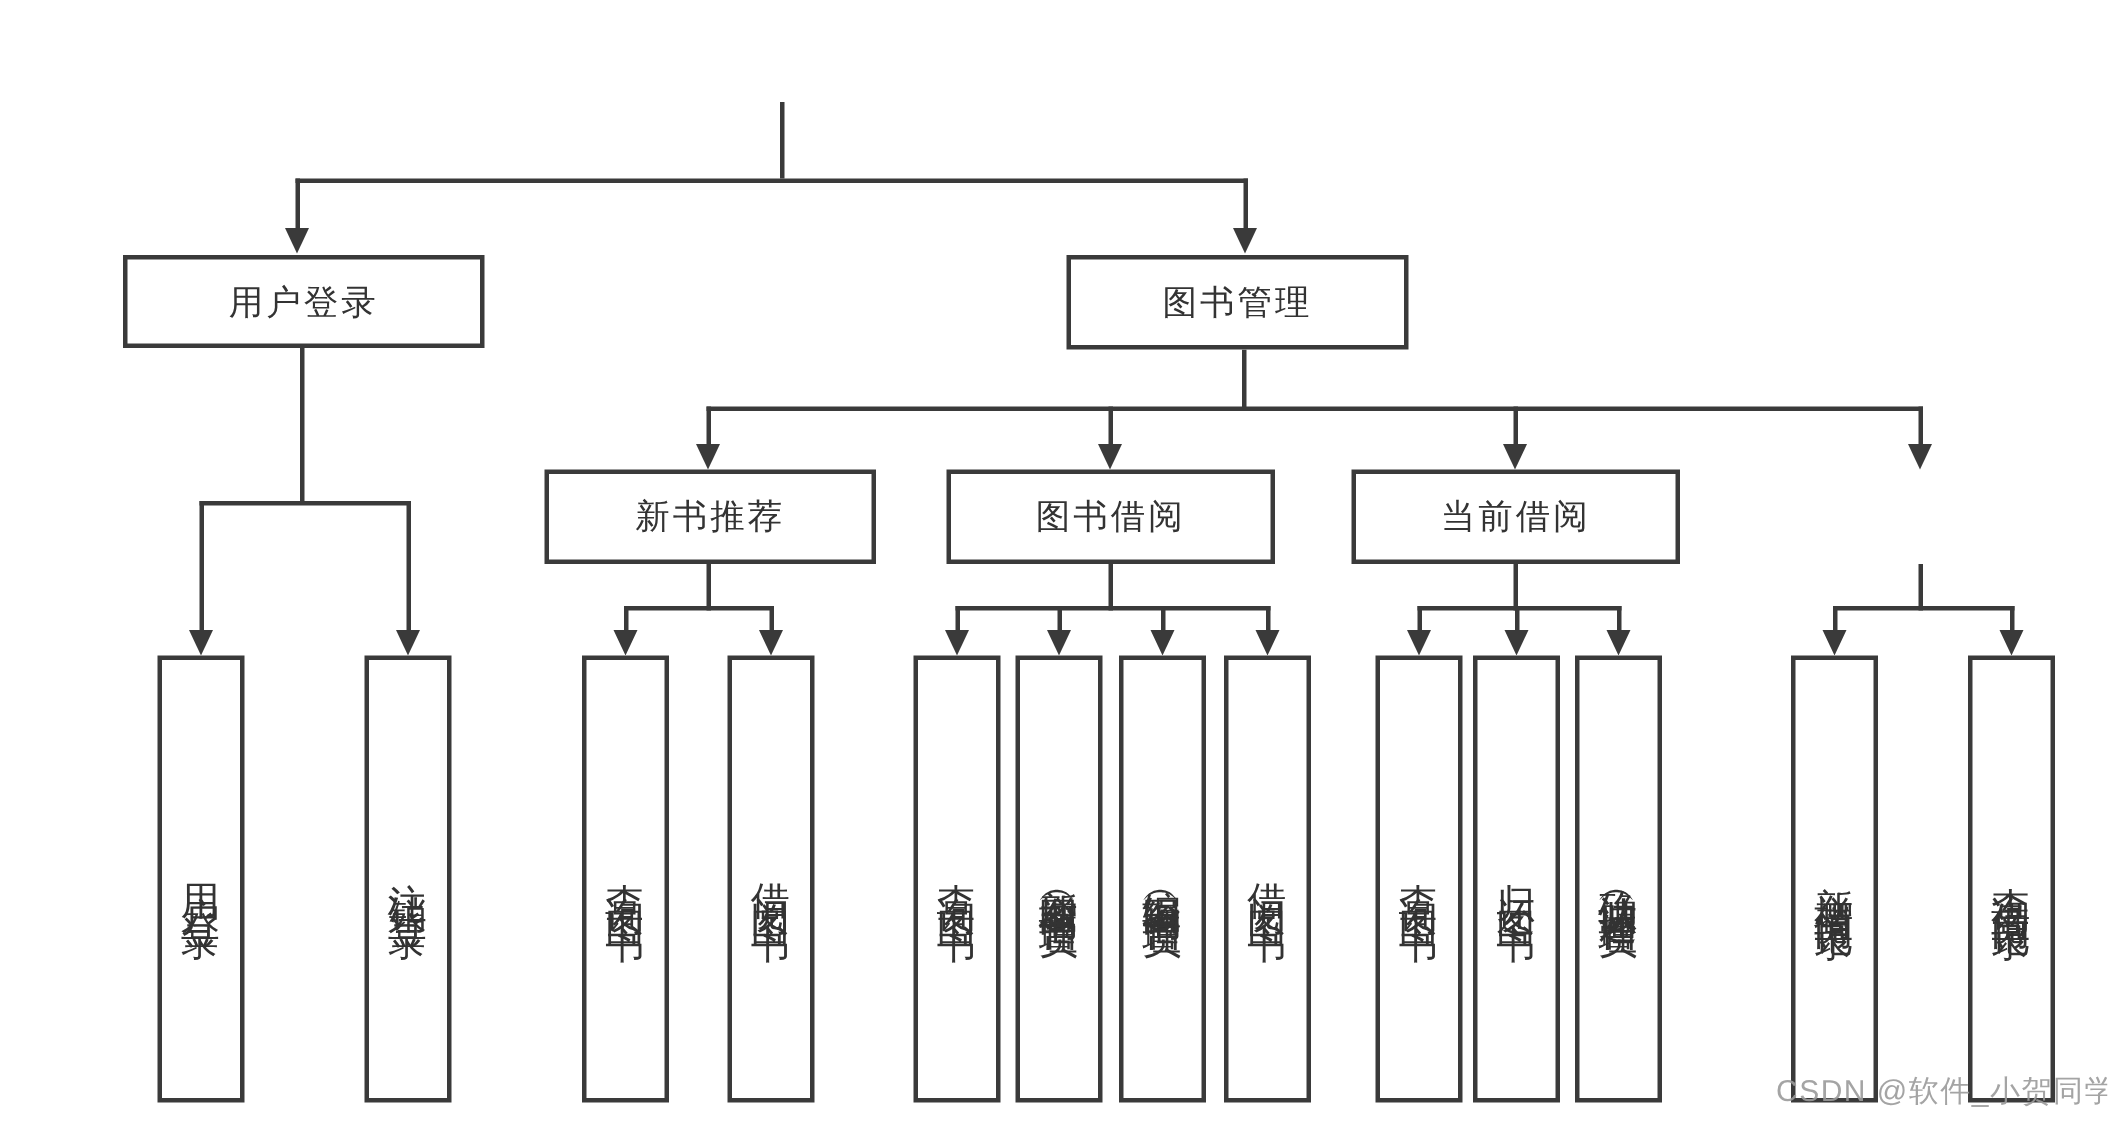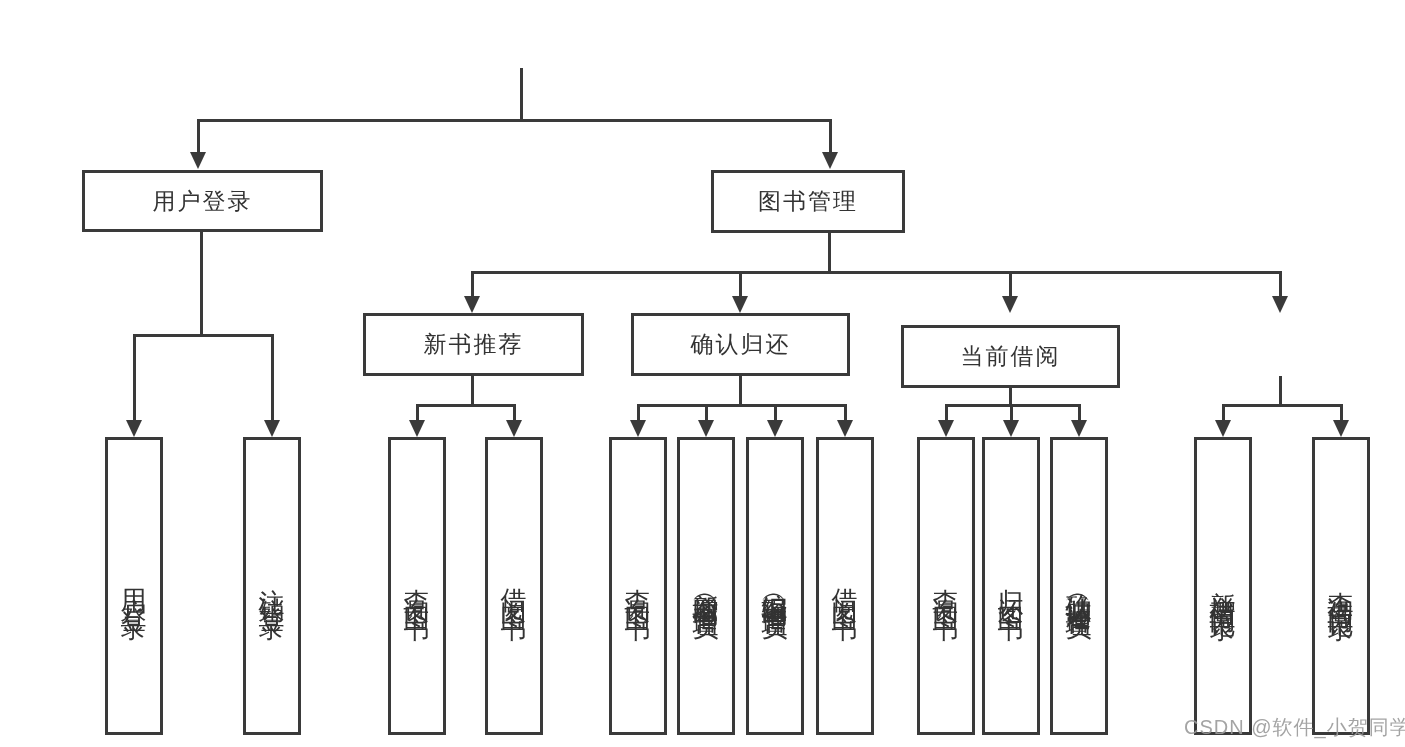--- a/index.html
+++ b/index.html
@@ -87,33 +87,33 @@
 </head>
 <body>
 
 <div class="canvas">
 
 
   <div class="node" style="left:82px; top:170px; width:241px; height:62px;">
     <span class="lbl">用户登录</span>
   </div>
 
-  <div class="node" style="left:711px; top:170px; width:194px; height:63px;justify-content:center;">
+  <div class="node" style="left:711px; top:170px; width:228px; height:63px;justify-content:center;">
     <span class="lbl">图书管理</span>
   </div>
 
   <div class="node" style="left:363px; top:313px; width:221px; height:63px;">
     <span class="lbl">新书推荐</span>
   </div>
 
   <div class="node" style="left:631px; top:313px; width:219px; height:63px;">
-    <span class="lbl">确认归还</span>
-  </div>
-
-  <div class="node" style="left:901px; top:313px; width:219px; height:63px;margin-top:12px;">
+    <span class="lbl">图书借阅</span>
+  </div>
+
+  <div class="node" style="left:901px; top:313px; width:219px; height:63px;">
     <span class="lbl">当前借阅</span>
   </div>
 
 
   <div class="leaf" style="left:105px;">
     <span class="vtext ls-4">用户登录</span>
   </div>
   <div class="leaf" style="left:243px;">
     <span class="vtext ls-4">注销登录</span>
   </div>

